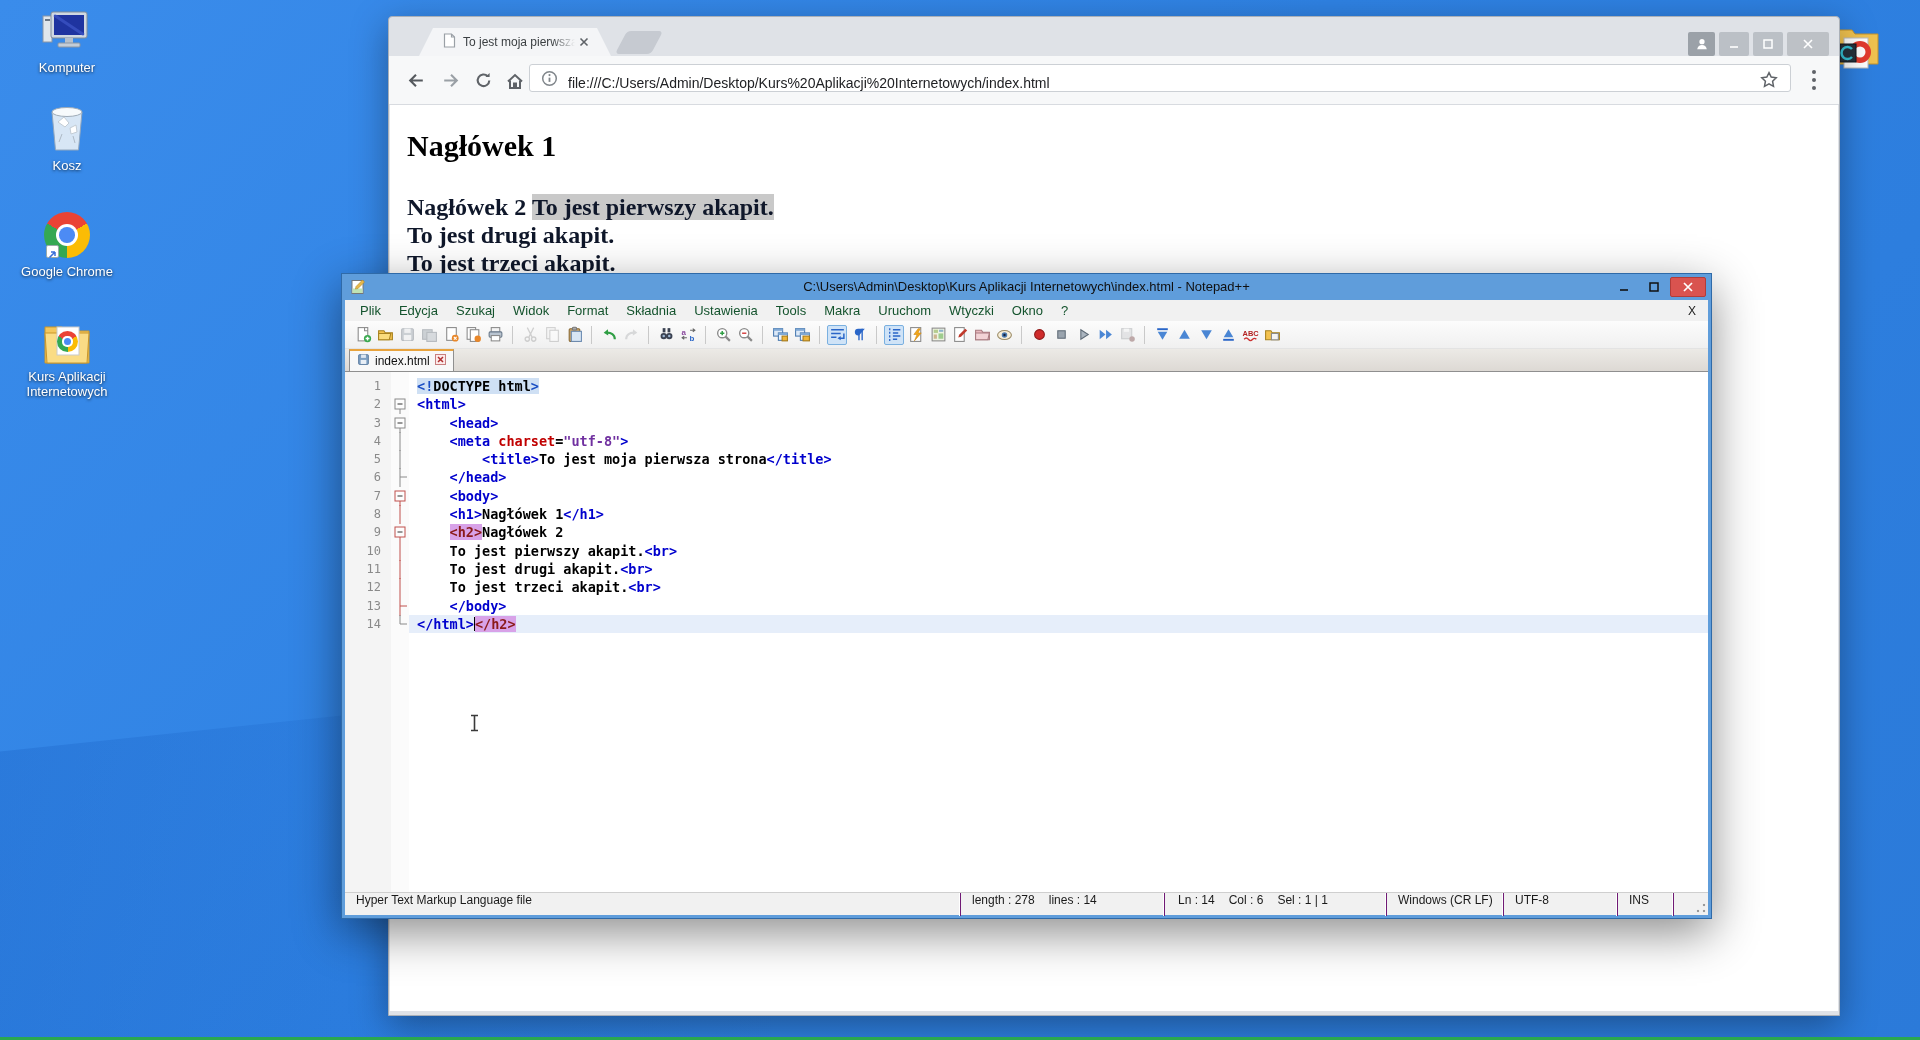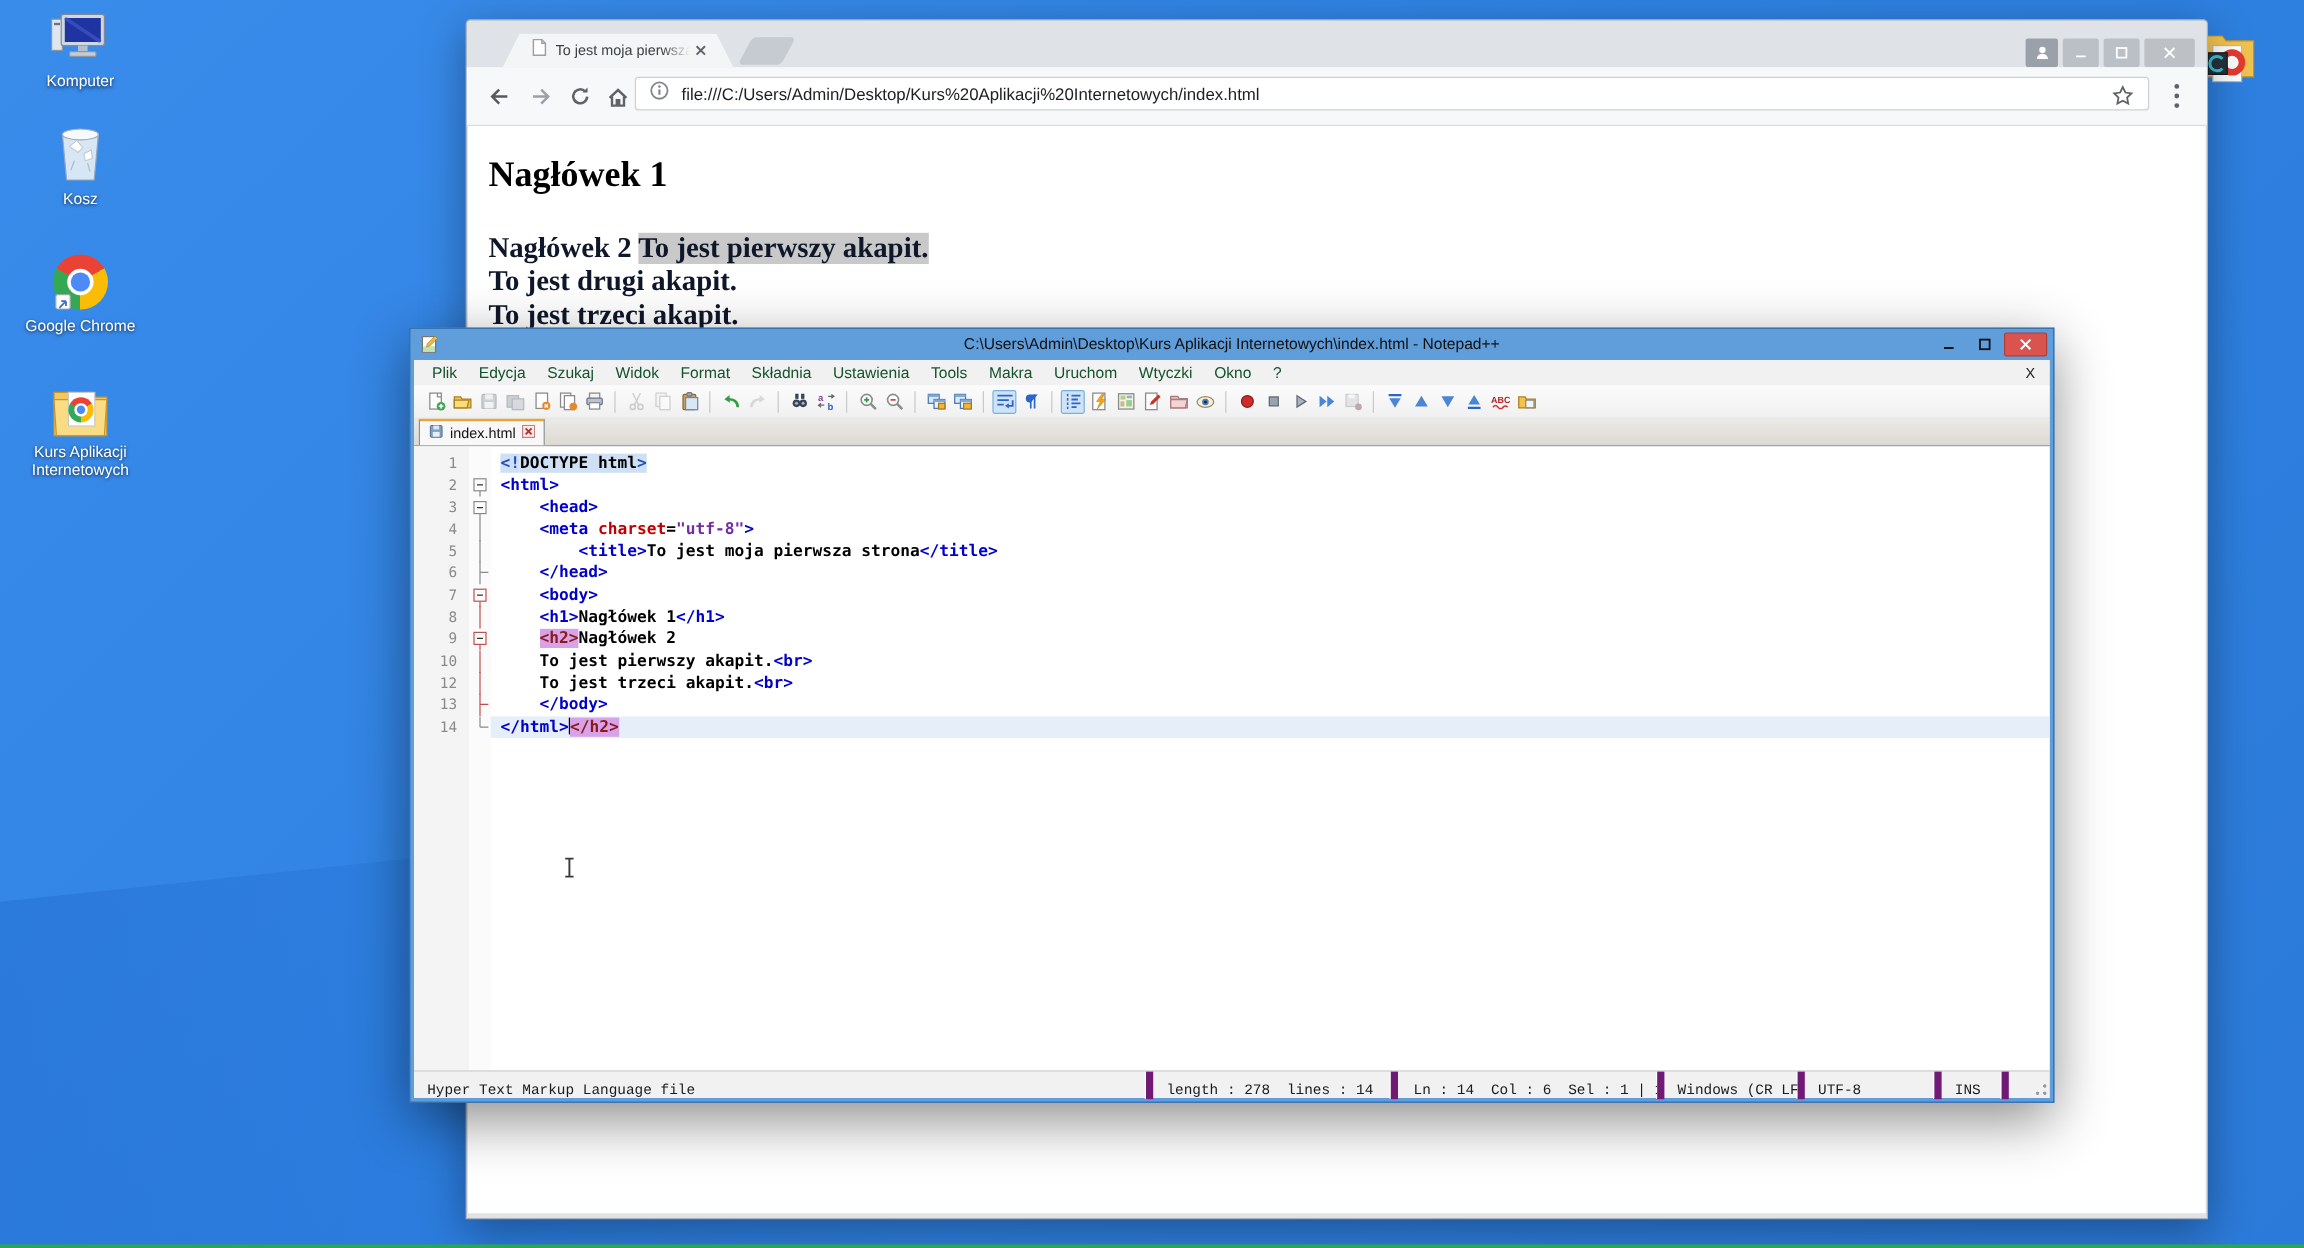--- a/index.html
+++ b/index.html
@@ -39,21 +39,21 @@
   .newtab { position:absolute; left:232px; top:14px; width:36px; height:23px; background:#c6cad1; border-radius:4px; transform:skewX(-28deg); }
   .win-ctrls { position:absolute; right:10px; top:15px; display:flex; gap:4px; }
   .wbtn { height:24px; display:flex; align-items:center; justify-content:center; border-radius:2px; }
   .wbtn.profile { width:27px; background:#9ba1a8; }
   .wbtn.min,.wbtn.max { width:30px; background:#bbc0c6; }
   .wbtn.close { width:42px; background:#bdc1c6; }
 
   .nav { position:absolute; top:39px; left:0; right:0; height:49px; background:#f7f8f9; border-bottom:1px solid #d8dbe0; }
   .navbtn { position:absolute; top:11px; width:27px; height:27px; display:flex; align-items:center; justify-content:center; }
   .omnibox { position:absolute; left:140px; right:48px; top:8px; height:28px; background:#fff; border:1px solid #ccd0d5;
-    border-radius:3px; display:flex; align-items:center; padding-left:11px; }
+    border-radius:3px; display:flex; align-items:flex-end; padding-left:11px; }
   .url-text { font-size:14px; color:#202124; margin-left:10px; white-space:nowrap; }
   .star { position:absolute; right:60px; top:14px; }
   .dots { position:absolute; right:22px; top:13px; }
 
   .chrome-content { position:absolute; top:88px; left:1px; right:1px; bottom:4px; background:#fff; overflow:hidden; }
   .bc-h1 { position:absolute; left:17px; top:24px; font:700 30px "Liberation Serif",serif; color:#000; }
   .bc-body { position:absolute; left:17px; top:88px; font:700 24px "Liberation Serif",serif; color:#0f172a; line-height:28px; }
   .sel { background:var(--selection_gray); }
 
   
@@ -97,22 +97,22 @@
   .s-attr { color:var(--attr_red); }
   .s-value { color:var(--value_purple); }
   .s-doctype { background:var(--doctype_bg); color:#000; }
   .s-doctype-bracket { background:var(--doctype_bg); color:#1b4fc4; }
   .s-tag-match { background:var(--match_bg); color:var(--match_text); }
   .caret { display:inline-block; width:0; border-left:1.6px solid #000; height:14px; vertical-align:-2px; }
   #ibeam { position:absolute; left:124px; top:342px; z-index:5; }
 
   .npp-status { position:absolute; bottom:0; left:0; right:0; height:23px; background:#f1f1f1; border-top:1px solid #cfcfcf;
     display:flex; align-items:center; font-size:12px; color:#1a1a1a; }
-  .sec { height:23px; display:flex; align-items:flex-end; padding:0 11px; gap:14px; border-right:6px solid #701a75;
-    box-shadow:inset -1px 0 0 #fff; white-space:nowrap; overflow:hidden; flex:none;font-family:Liberation Mono, monospace; }
+  .sec { height:23px; display:flex; align-items:flex-start; padding:0 11px; gap:14px; border-right:1px solid #701a75;
+    box-shadow:inset -1px 0 0 #fff; white-space:nowrap; overflow:hidden; flex:none; }
   .grip { position:absolute; right:1px; bottom:1px; width:12px; height:12px;
     background:radial-gradient(circle at 3px 9px,#9a9a9a 1.2px,transparent 1.6px),
                radial-gradient(circle at 9px 9px,#9a9a9a 1.2px,transparent 1.6px),
                radial-gradient(circle at 9px 3px,#9a9a9a 1.2px,transparent 1.6px); }
 </style>
 </head>
 <body>
 
 <div id="desktop">
 
@@ -693,20 +693,29 @@
             <div class="row">
               <div class="ln">10</div>
               <div class="fold">
                 <svg width="18" height="19" viewBox="0 0 18 19">
                   <line x1="9" y1="0" x2="9" y2="19" stroke="#c0504d"></line>
                 </svg>
               </div>
               <div class="code"><span class="s-plain">    </span><span class="s-plain">To jest pierwszy akapit.</span><span class="s-tag">&lt;br&gt;</span></div>
             </div>
             <div class="row">
+              <div class="ln">11</div>
+              <div class="fold">
+                <svg width="18" height="19" viewBox="0 0 18 19">
+                  <line x1="9" y1="0" x2="9" y2="19" stroke="#c0504d"></line>
+                </svg>
+              </div>
+              <div class="code"><span class="s-plain">    </span><span class="s-plain">To jest drugi akapit.</span><span class="s-tag">&lt;br&gt;</span></div>
+            </div>
+            <div class="row">
               <div class="ln">12</div>
               <div class="fold">
                 <svg width="18" height="19" viewBox="0 0 18 19">
                   <line x1="9" y1="0" x2="9" y2="19" stroke="#c0504d"></line>
                 </svg>
               </div>
               <div class="code"><span class="s-plain">    </span><span class="s-plain">To jest trzeci akapit.</span><span class="s-tag">&lt;br&gt;</span></div>
             </div>
             <div class="row">
               <div class="ln">13</div>

